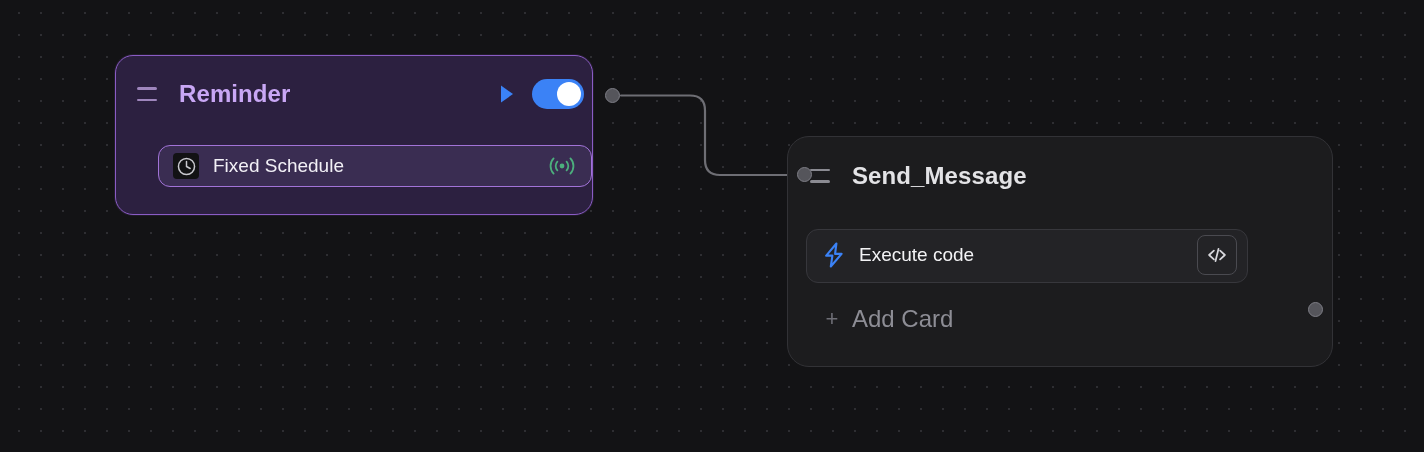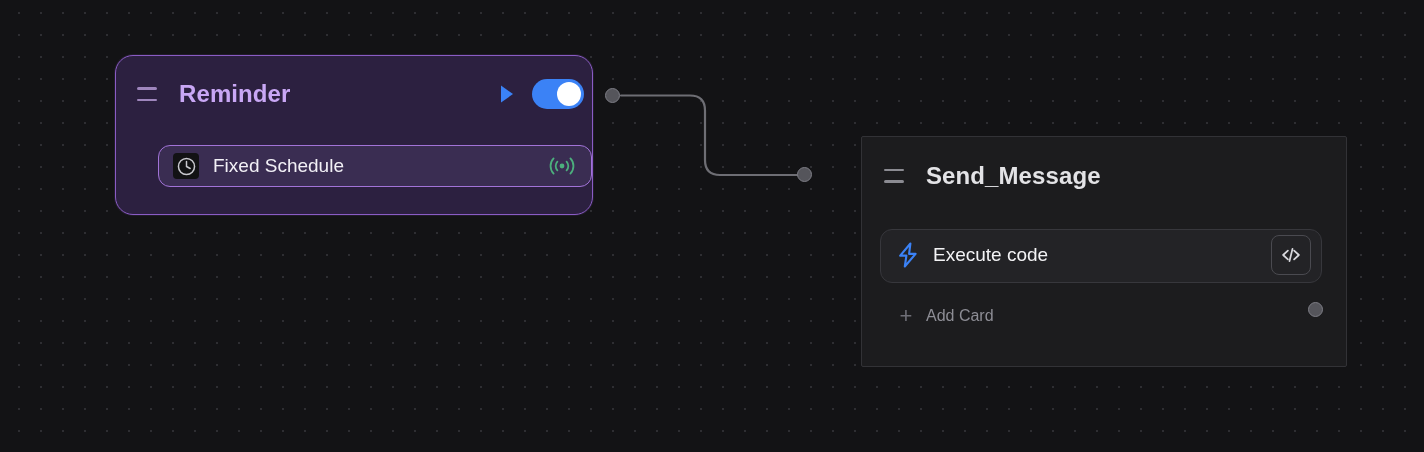--- a/index.html
+++ b/index.html
@@ -151,27 +151,27 @@
     color: #f2f0f6;
     font-size: 19px;
     margin-left: 14px;
     white-space: nowrap;
   }
   #card-fixed-schedule .card-spacer { flex: 1; }
   .broadcast-icon { width: 30px; height: 24px; flex: none; }
 
   
   #node-send-message {
-    left: 861px;
+    left: 787px;
     top: 136px;
-    width: 486px;
+    width: 546px;
     height: 231px;
     background: #1c1c1e;
     border: 1.3px solid #323236;
-    border-radius: 2px;
+    border-radius: 22px;
   }
   #node-send-message .node-header {
     height: 77px;
     padding: 0 20px 0 22px;
   }
   #node-send-message .drag-handle i { background: #8b8b92; }
   #node-send-message .node-title {
     color: #e3e3e6;
     font-size: 24px;
     margin-left: 22px;
@@ -217,21 +217,21 @@
   }
   .add-card-row .plus {
     color: #6e6e76;
     font-size: 22px;
     line-height: 1;
     width: 16px;
     text-align: center;
   }
   .add-card-row .add-label {
     color: #8d8d95;
-    font-size: 16px;
+    font-size: 24px;
     margin-left: 12px;
     white-space: nowrap;
   }
 
   
   .port {
     position: absolute;
     width: 15px;
     height: 15px;
     border-radius: 50%;

